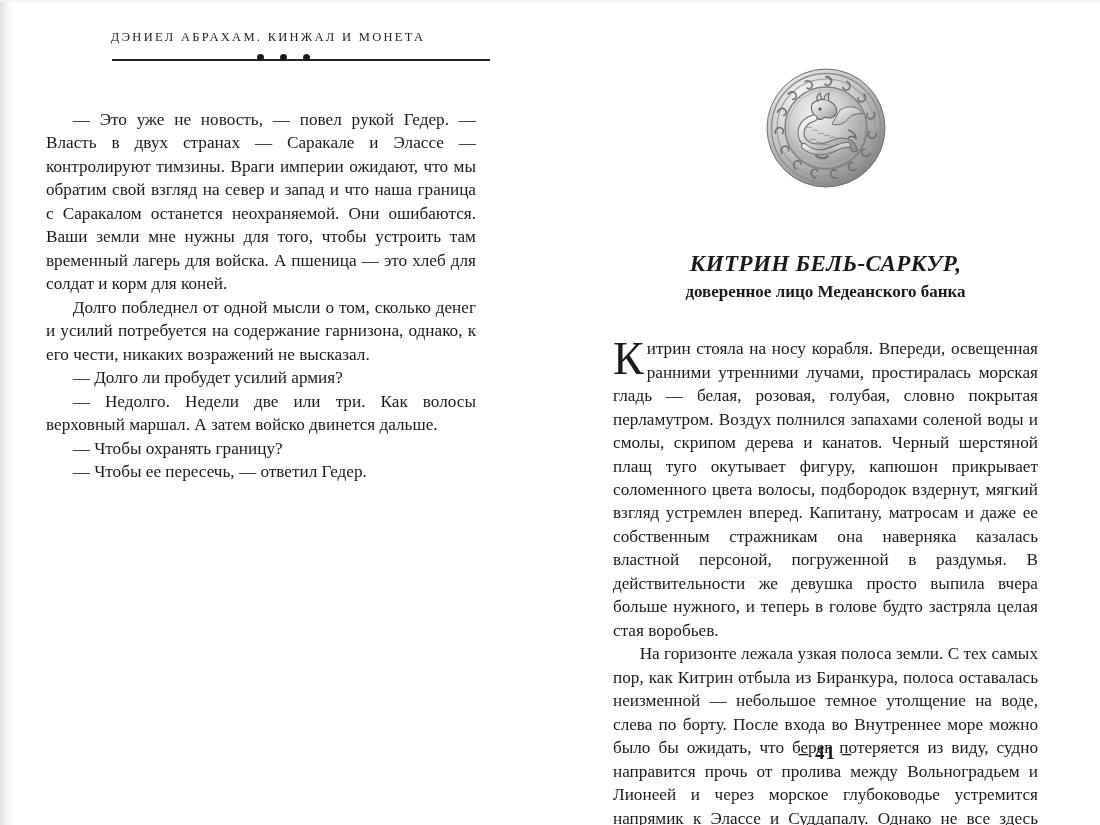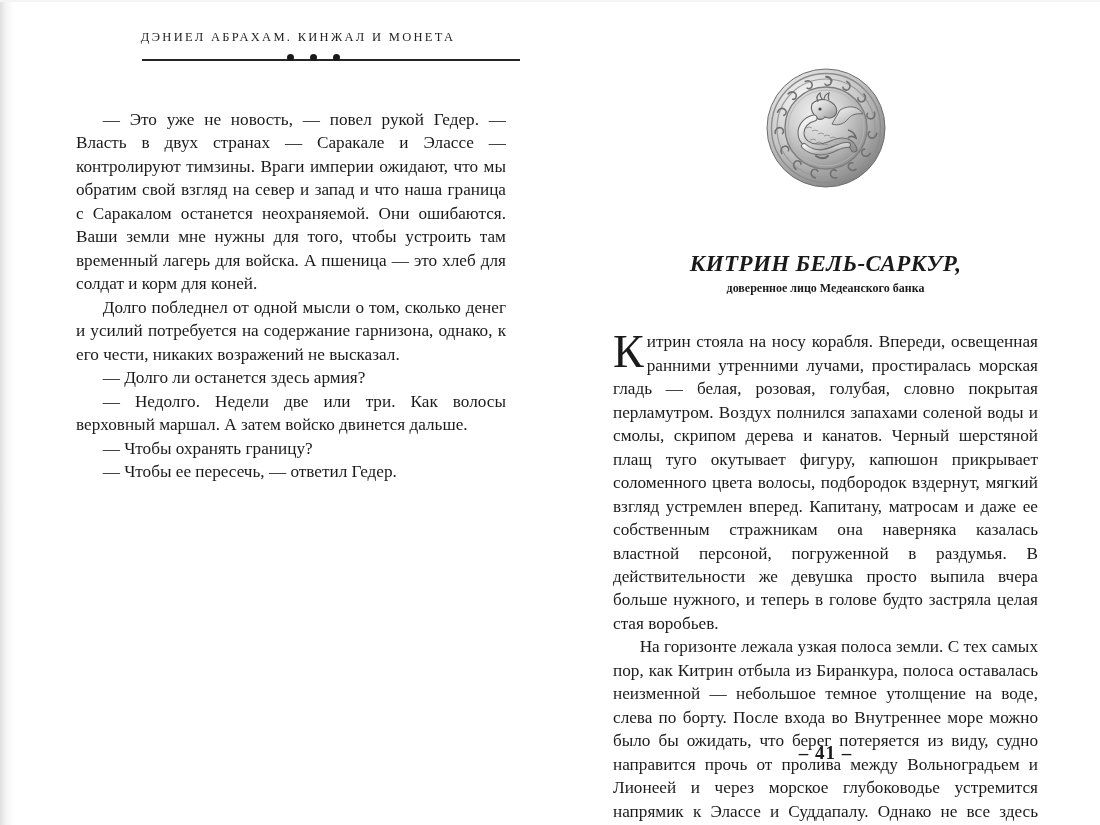--- a/index.html
+++ b/index.html
@@ -32,21 +32,21 @@
   }
   .scan-edge-top {
     position: absolute;
     left: 0; top: 0; width: 1100px; height: 2px;
     background: #f4f4f4;
   }
 
   
   .verso {
     position: absolute;
-    left: 76px;
+    left: 46px;
     top: 30px;
     width: 430px;
   }
 
   .running-head {
     font-size: 12.5px;
     letter-spacing: 2.3px;
     text-transform: uppercase;
     text-align: center;
     color: #1f1f1f;
@@ -119,21 +119,21 @@
   }
   .chapter-title .ln1 {
     display: block;
     font-size: 23px;
     letter-spacing: .4px;
     font-style: italic;
   }
   .chapter-title .ln2,
   .chapter-title .ln3 {
     display: block;
-    font-size: 12px;
+    font-size: 17px;
     text-align: center;
   }
 
   .recto-body {
     margin-top: 34px;
   }
 
   
   .prose p {
     margin: 0;
@@ -188,21 +188,21 @@
       <div class="rule-dots">
         <span></span>
           <span></span>
           <span></span>
       </div>
     </div>
 
     <div class="verso-body prose">
       <p>— Это уже не новость, — повел рукой Гедер. — Власть в двух странах — Саракале и Элассе — контролируют тимзины. Враги империи ожидают, что мы обратим свой взгляд на север и запад и что наша граница с Саракалом останется неохраняемой. Они ошибаются. Ваши земли мне нужны для того, чтобы устроить там временный лагерь для войска. А пшеница — это хлеб для солдат и корм для коней.</p>
       <p>Долго побледнел от одной мысли о том, сколько денег и усилий потребуется на содержание гарнизона, однако, к его чести, никаких возражений не высказал.</p>
-      <p class="dialogue">— Долго ли останется здесь армия?</p>
+      <p class="dialogue">— Долго ли пробудет усилий армия?</p>
       <p class="dialogue">— Недолго. Недели две или три. Как волосы верховный маршал. А затем войско двинется дальше.</p>
       <p class="dialogue">— Чтобы охранять границу?</p>
       <p class="dialogue">— Чтобы ее пересечь, — ответил Гедер.</p>
     </div>
   </div>
 
   <div class="recto">
 
     <div class="medallion-wrap">
       <div class="medallion">

